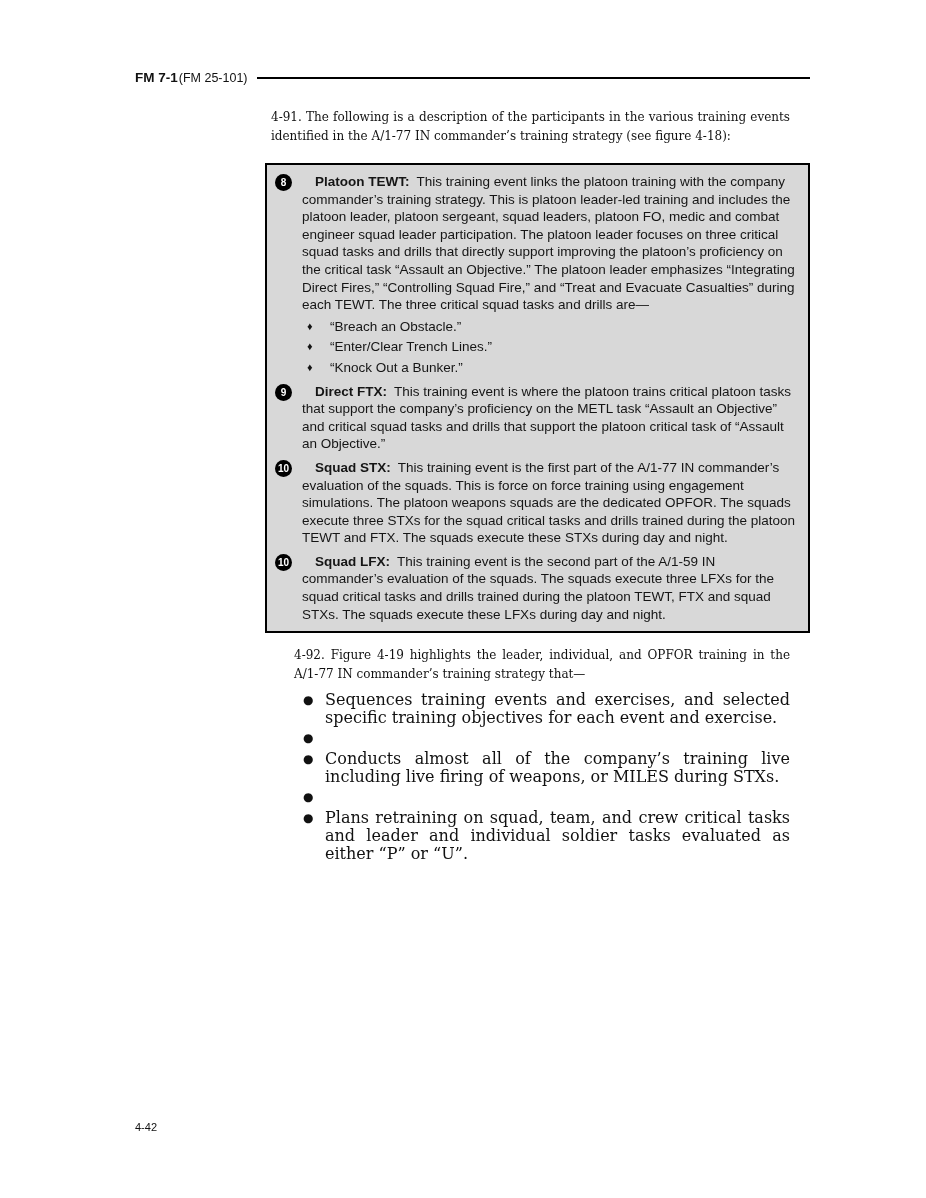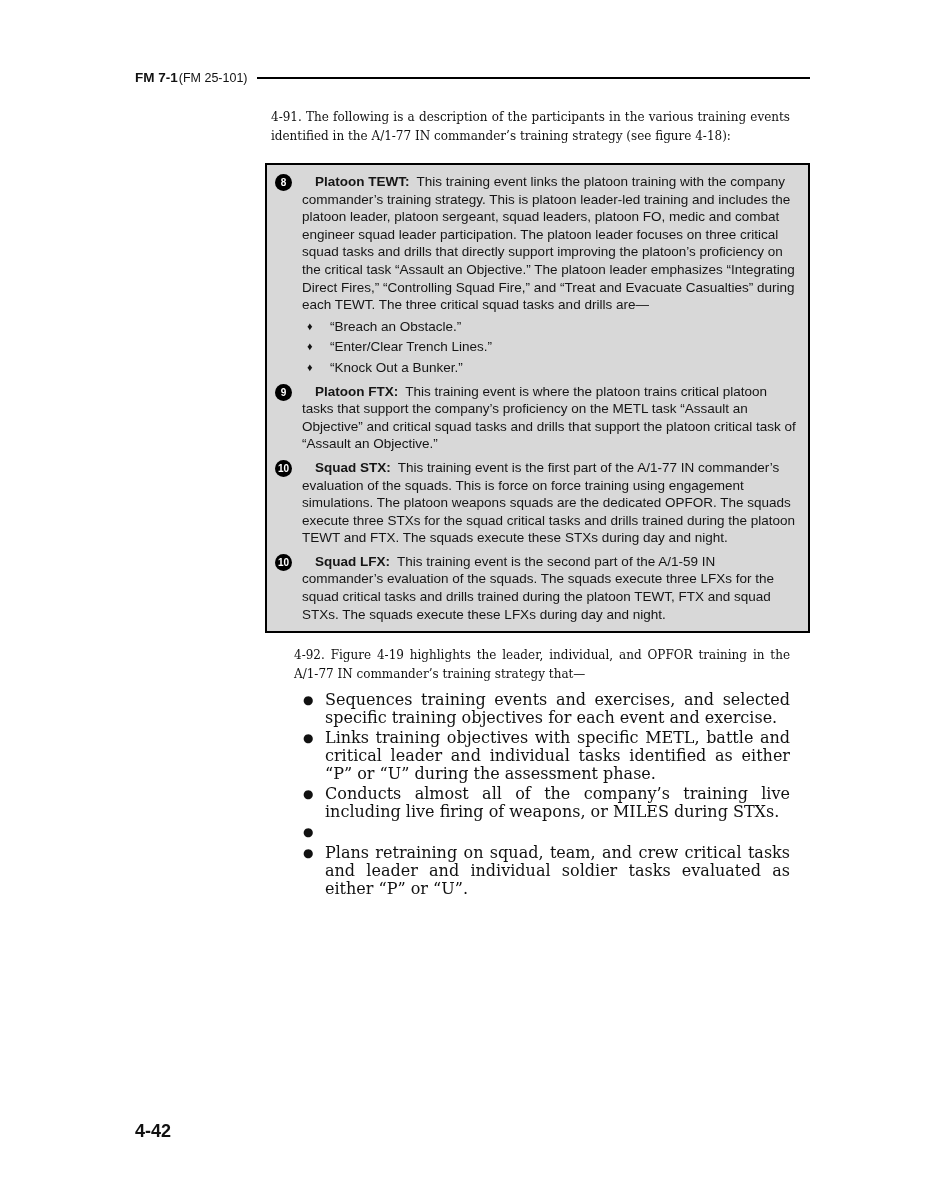--- a/index.html
+++ b/index.html
@@ -76,22 +76,22 @@
   .bullet-list li { display: flex; margin-bottom: 2px; }
   .round-bullet { flex: none; width: 22px; margin-left: 32px; font-size: 12px; line-height: 19px; }
   .b-text { flex: 1; text-align: justify; font-size: 16px; line-height: 18px; }
 
   
   .footer {
     position: absolute;
     left: 135px;
     top: 1121px;
     font-family: "Liberation Sans", sans-serif;
-    font-weight: bold;
-    font-size: 18px;
+    font-weight: normal;
+    font-size: 11px;
   }
 </style>
 </head>
 <body>
 
 <div class="page">
 
   <div class="header">
     <span class="doc-num">FM 7-1</span>
     <span class="doc-ref">(FM 25-101)</span>
@@ -118,21 +118,21 @@
           </div>
           <div class="sub-bullet">
             <span class="diamond">♦</span>
             <span>“Knock Out a Bunker.”</span>
           </div>
         </div>
       </div>
 
       <div class="box-item">
         <span class="num-circle">9</span>
-        <span class="item-label">Platoon FTX:</span><span>This training event is where the platoon trains critical platoon tasks that support the company’s proficiency on the METL task “Assault an Objective” and critical squad tasks and drills that support the platoon critical task of “Assault an Objective.”</span>
+        <span class="item-label">Direct FTX:</span><span>This training event is where the platoon trains critical platoon tasks that support the company’s proficiency on the METL task “Assault an Objective” and critical squad tasks and drills that support the platoon critical task of “Assault an Objective.”</span>
       </div>
 
       <div class="box-item">
         <span class="num-circle">10</span>
         <span class="item-label">Squad STX:</span><span>This training event is the first part of the A/1-77 IN commander’s evaluation of the squads. This is force on force training using engagement simulations. The platoon weapons squads are the dedicated OPFOR. The squads execute three STXs for the squad critical tasks and drills trained during the platoon TEWT and FTX. The squads execute these STXs during day and night.</span>
       </div>
 
       <div class="box-item">
         <span class="num-circle">10</span>
         <span class="item-label">Squad LFX:</span><span>This training event is the second part of the A/1-59 IN commander’s evaluation of the squads. The squads execute three LFXs for the squad critical tasks and drills trained during the platoon TEWT, FTX and squad STXs. The squads execute these LFXs during day and night.</span>
@@ -142,21 +142,20 @@
 
     <p class="body-para after-box">4-92. Figure 4-19 highlights the leader, individual, and OPFOR training in the A/1-77 IN commander’s training strategy that—</p>
 
     <ul class="bullet-list">
       <li>
         <span class="round-bullet">●</span>
         <span class="b-text">Sequences training events and exercises, and selected specific training objectives for each event and exercise.</span>
       </li>
       <li>
         <span class="round-bullet">●</span>
-        <span class="b-text">Links training objectives with specific METL, battle and critical leader and individual tasks identified as either “P” or “U” during the assessment phase.</span>
       </li>
       <li>
         <span class="round-bullet">●</span>
         <span class="b-text">Conducts almost all of the company’s training live including live firing of weapons, or MILES during STXs.</span>
       </li>
       <li>
         <span class="round-bullet">●</span>
       </li>
       <li>
         <span class="round-bullet">●</span>

